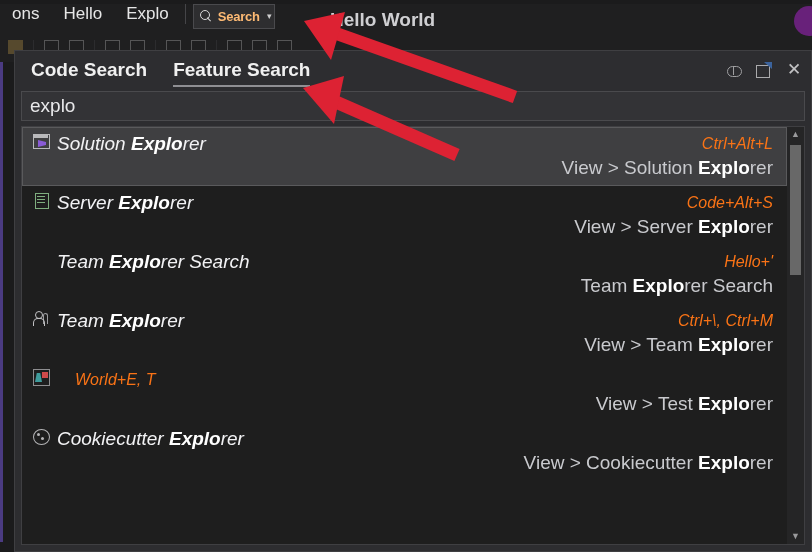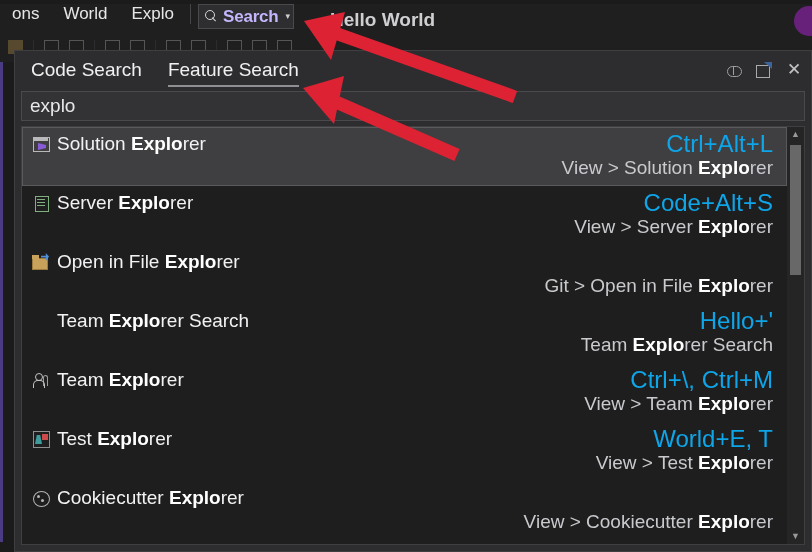--- a/index.html
+++ b/index.html
@@ -29,21 +29,21 @@
   }
   .vs-search-box .sicon { width: 13px; height: 13px; position: relative; display:block;}
   .vs-search-box .sicon::before{
     content:""; position:absolute; left:0; top:0; width:8px; height:8px;
     border:1.4px solid #d8d8d8; border-radius:50%;
   }
   .vs-search-box .sicon::after{
     content:""; position:absolute; left:7px; top:7px; width:5px; height:1.4px;
     background:#d8d8d8; transform:rotate(45deg); transform-origin:left center;
   }
-  .vs-search-label { color:#c4b5fd; font-size:17px; font-weight:700; letter-spacing:-0.2px;}
+  .vs-search-label { color:#fdba74; font-size:13px; font-weight:700; letter-spacing:-0.2px;}
   .vs-caret { color:#d0d0d0; font-size:9px; line-height:1; padding-left:2px; }
 
   .doc-title {
     position: absolute; left: 330px; top: 5px;
     color: #cfcfd2; font-size: 19px; font-weight: 700;
   }
   .avatar {
     position: absolute; right: -12px; top: 2px; width: 30px; height: 30px;
     border-radius: 50%; background: #68217a;
   }
@@ -78,21 +78,21 @@
     position: absolute; left: 14px; top: 50px; width: 798px; height: 502px;
     background: #2d2d30; border: 1px solid #3f3f42;
     display: flex; flex-direction: column;
   }
   .popup-header {
     height: 40px; display: flex; align-items: flex-start; position: relative;
     padding: 8px 0 0 0; background: #2d2d30; flex: 0 0 auto;
   }
   .tabs { display: flex; align-items: flex-start; }
   .tab {
-    position: relative; color: #f0f0f0; font-size: 19px; font-weight: 400;
+    position: relative; color: #f0f0f0; font-size: 19px; font-weight: 700;
     padding: 0 10px 10px 10px; margin-left: 6px; cursor: default;
   }
   .tab.active::after {
     content:""; position:absolute; left:10px; right:10px; bottom: 4px;
     height: 2px; background: #8f8f93;
   }
   .win-ctrls {
     position: absolute; right: 8px; top: 10px;
     display: flex; align-items: center; gap: 12px;
   }
@@ -132,29 +132,29 @@
     margin: 5px 6px 6px 6px; flex: 1 1 auto; position: relative;
     background: #1e1e1e; border: 1px solid #3f3f42; overflow: hidden;
   }
   .results { position:absolute; left:0; top:0; right:17px; bottom:0; overflow:hidden; }
 
   .row {
     position: relative; padding: 5px 0 7px 0; cursor: default;
   }
   .row.selected { background: #3f3f41; outline: 1px solid #5a5a5c; outline-offset:-1px; }
   .row-main {
-    display: flex; align-items: center; padding: 0 14px 0 10px;
-    color: #f2f2f4; font-size: 19px; line-height: 24px;
+    display: flex; padding: 0 14px 0 10px;
+    color: #f2f2f4; font-size: 19px; line-height: 24px; font-style: italic;
   }
   .row-icon {
     width: 18px; height: 18px; margin-right: 7px; flex: 0 0 18px; position: relative;
   }
   .row-title { flex: 1 1 auto; white-space: nowrap; }
   .row-title b { font-weight: 700; color: #ffffff; }
-  .row-shortcut { color: #0ea5e9; font-size: 24px; white-space: nowrap; padding-left: 18px;}
+  .row-shortcut { color: #f97316; font-size: 16px; white-space: nowrap; padding-left: 18px;}
   .row-sub {
     color: #c9cace; font-size: 19px; line-height: 23px; padding: 0 14px 0 10px;
     white-space: nowrap;
     text-align: right;
   }
   .row-sub b { font-weight: 700; color: #ffffff; }
   .row.noicon .row-main { padding-left: 35px; }
 
   
   .ic-solution::before{content:"";position:absolute;left:1px;top:2px;width:15px;height:13px;border:1.4px solid #b9b9bb;}
@@ -191,21 +191,21 @@
   
   .annot { position:absolute; left:0; top:0; width:812px; height:552px; pointer-events:none; }
 </style>
 </head>
 <body>
 
 <div id="root">
 
   <div class="ide-menubar">
     <div class="menu-item">ons</div>
-    <div class="menu-item">World</div>
+    <div class="menu-item">Hello</div>
     <div class="menu-item">Explo</div>
     <div class="menu-sep"></div>
     <div class="vs-search-box">
       <span class="sicon"></span>
       <span class="vs-search-label">Search</span>
       <span class="vs-caret">▾</span>
     </div>
     <div class="doc-title">Hello World</div>
     <div class="avatar"></div>
   </div>
@@ -268,30 +268,20 @@
           <div class="row">
             <div class="row-main">
               <span class="row-icon ic-server">
                 <i></i>
               </span>
               <span class="row-title">Server <b>Explo</b>rer</span>
               <span class="row-shortcut">Code+Alt+S</span>
             </div>
             <div class="row-sub">View &gt; Server <b>Explo</b>rer</div>
           </div>
-          <div class="row">
-            <div class="row-main">
-              <span class="row-icon ic-folder">
-                <i></i>
-              </span>
-              <span class="row-title">Open in File <b>Explo</b>rer</span>
-              <span class="row-shortcut"></span>
-            </div>
-            <div class="row-sub">Git &gt; Open in File <b>Explo</b>rer</div>
-          </div>
           <div class="row noicon">
             <div class="row-main">
               <span class="row-title">Team <b>Explo</b>rer Search</span>
               <span class="row-shortcut">Hello+'</span>
             </div>
             <div class="row-sub">Team <b>Explo</b>rer Search</div>
           </div>
           <div class="row">
             <div class="row-main">
               <span class="row-icon ic-team">
@@ -300,21 +290,20 @@
               <span class="row-title">Team <b>Explo</b>rer</span>
               <span class="row-shortcut">Ctrl+\, Ctrl+M</span>
             </div>
             <div class="row-sub">View &gt; Team <b>Explo</b>rer</div>
           </div>
           <div class="row">
             <div class="row-main">
               <span class="row-icon ic-test">
                 <i></i>
               </span>
-              <span class="row-title">Test <b>Explo</b>rer</span>
               <span class="row-shortcut">World+E, T</span>
             </div>
             <div class="row-sub">View &gt; Test <b>Explo</b>rer</div>
           </div>
           <div class="row">
             <div class="row-main">
               <span class="row-icon ic-cookie"><i></i></span>
               <span class="row-title">Cookiecutter <b>Explo</b>rer</span>
               <span class="row-shortcut"></span>
             </div>

